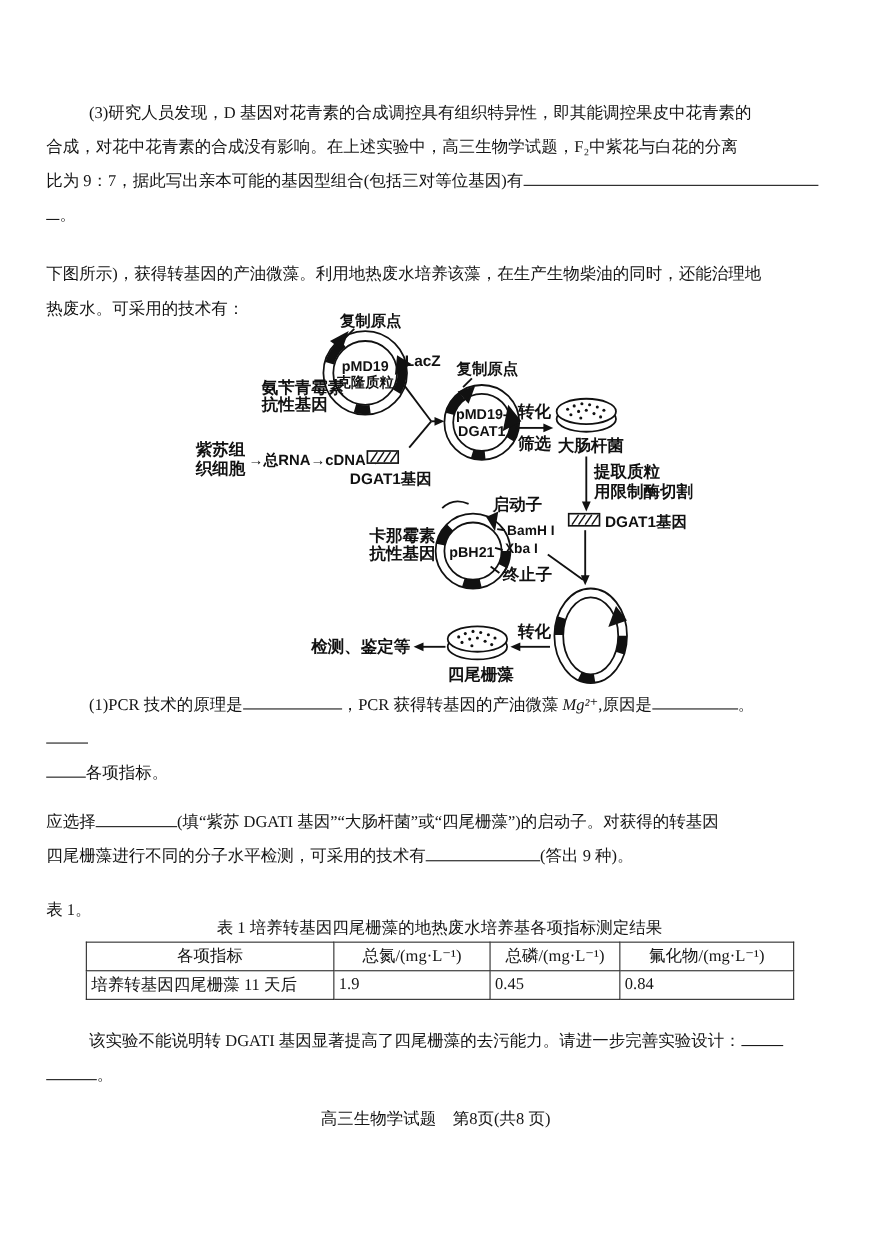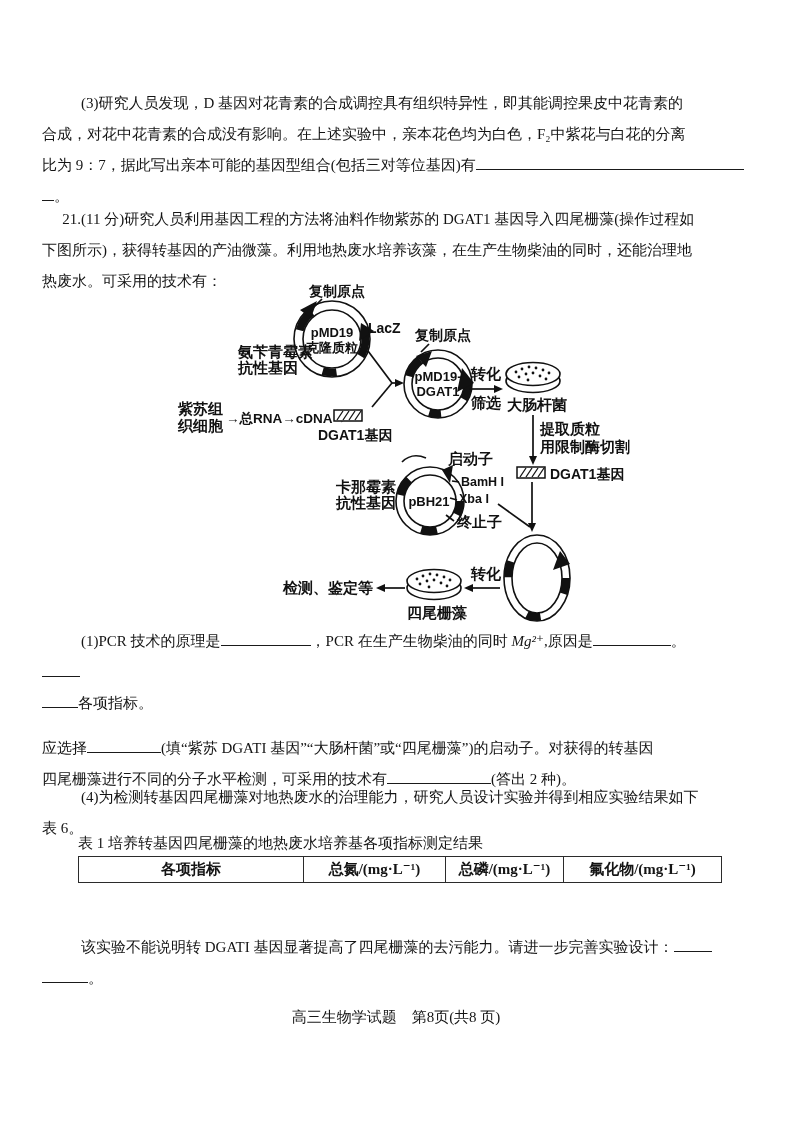--- a/index.html
+++ b/index.html
@@ -13,29 +13,29 @@
     font-size:15px;line-height:31px;white-space:nowrap;
   }
   .ind{text-indent:2.6em;margin-top:44px;}
   .blank{
     display:inline-block;border-bottom:1.5px solid #1a1a1a;height:14px;
     vertical-align:baseline;
   }
   .mg{font-style:italic;}
   
   .tbl-caption{
-    position:absolute;left:78px;top:834px;width:643px;
+    position:absolute;left:78px;top:834px;width:643px;text-align:center;
     font-size:15px;
   }
   table.results{
     position:absolute;left:78px;top:856px;border-collapse:collapse;
     font-size:15px;table-layout:fixed;
   }
   table.results th,table.results td{
-    border:1px solid #2b2b2b;font-weight:bold;
+    border:1px solid #2b2b2b;font-weight:normal;
     height:25px;padding:0 4px;overflow:hidden;
   }
   table.results{border:1.5px solid #2b2b2b;}
   .footer{
     position:absolute;left:0;top:1008px;width:792px;text-align:center;
     font-size:15px;
   }
   
   svg.diagram{position:absolute;left:0;top:0;pointer-events:none;}
   svg.diagram text{
@@ -53,27 +53,27 @@
   .ah{fill:#111;stroke:none;}
   .dot{fill:#111;}
   .genebox{fill:#fff;stroke:#111;stroke-width:1.5;}
   .hatch{stroke:#111;stroke-width:1.3;}
 </style>
 </head>
 <body>
 
 <div class="para" style="top:88px;">
   <span class="ind" style="display:inline;padding-left:2.6em;">(3)研究人员发现，D 基因对花青素的合成调控具有组织特异性，即其能调控果皮中花青素的</span><br>
-  <span>合成，对花中花青素的合成没有影响。在上述实验中，亲本花色均为白色，F₂中紫花与白花的分离</span><br>
+  <span>合成，对花中花青素的合成没有影响。在上述实验中，高三生物学试题，F₂中紫花与白花的分离</span><br>
   <span>比为 9：7，据此写出亲本可能的基因型组合(包括三对等位基因)有</span><span class="blank" style="width:268px;"></span><br>
   <span class="blank" style="width:12px;"></span><span>。</span>
 </div>
 
 <div class="para" style="top:204px;">
-  <span style="padding-left:1.35em;">21.(11 分)研究人员利用基因工程的方法将油料作物紫苏的 DGAT1 基因导入四尾栅藻(操作过程如</span><br>
+  <br>
   <span>下图所示)，获得转基因的产油微藻。利用地热废水培养该藻，在生产生物柴油的同时，还能治理地</span><br>
   <span>热废水。可采用的技术有：</span>
 </div>
 
 <svg class="diagram" width="800" height="1131" viewBox="0 0 800 1131">
 
   <g>
     <circle class="circ" cx="332" cy="339" r="38"></circle>
     <circle class="ring" cx="332" cy="339" r="33.5" stroke-dasharray="18 30 14 52 22 65"></circle>
     <circle class="circ" cx="332" cy="339" r="29"></circle>
@@ -204,54 +204,60 @@
       <circle class="dot" cx="429" cy="587" r="1.4"></circle>
   </g>
   <text class="st15" x="437" y="618" text-anchor="middle">四尾栅藻</text>
 
   <line class="ln" x1="405" y1="588" x2="384" y2="588"></line>
   <polygon class="ah" points="376,588 385,584 385,592"></polygon>
   <text class="st15" x="283" y="593">检测、鉴定等</text>
 </svg>
 
 <div class="para" style="top:626px;">
-  <span style="padding-left:2.6em;margin-top:18px;">(1)PCR 技术的原理是</span><span class="blank" style="width:90px;"></span><span>，PCR 在生产生物柴油的同时 </span><span class="mg">Mg²⁺</span><span>,原因是</span><span class="blank" style="width:78px;"></span><span>。</span>
+  <span style="padding-left:2.6em;margin-top:18px;">(1)PCR 技术的原理是</span><span class="blank" style="width:90px;"></span><span>，PCR 获得转基因的产油微藻 </span><span class="mg">Mg²⁺</span><span>,原因是</span><span class="blank" style="width:78px;"></span><span>。</span>
 </div>
 
 <div class="para" style="top:657px;">
   <span class="blank" style="width:38px;"></span><br>
   <span class="blank" style="width:36px;"></span><span>各项指标。</span>
 </div>
 
 <div class="para" style="top:702px;">
   <br>
   <span>应选择</span><span class="blank" style="width:74px;"></span><span>(填“紫苏 DGATI 基因”“大肠杆菌”或“四尾栅藻”)的启动子。对获得的转基因</span><br>
-  <span>四尾栅藻进行不同的分子水平检测，可采用的技术有</span><span class="blank" style="width:104px;"></span><span>(答出 2 种)。</span>
+  <span>四尾栅藻进行不同的分子水平检测，可采用的技术有</span><span class="blank" style="width:104px;"></span><span>(答出 9 种)。</span>
 </div>
 
 <div class="para" style="top:782px;">
-  <span style="padding-left:2.6em;">(4)为检测转基因四尾栅藻对地热废水的治理能力，研究人员设计实验并得到相应实验结果如下</span><br>
-  <span>表 6。</span>
+  <br>
+  <span>表 1。</span>
 </div>
 
 <div class="tbl-caption">表 1 培养转基因四尾栅藻的地热废水培养基各项指标测定结果</div>
 <table class="results">
   <colgroup>
     <col style="width:225px">
       <col style="width:142px">
       <col style="width:118px">
       <col style="width:158px">
   </colgroup>
   <tbody>
       <tr>
     <th>各项指标</th>
     <th>总氮/(mg·L⁻¹)</th>
     <th>总磷/(mg·L⁻¹)</th>
     <th>氟化物/(mg·L⁻¹)</th>
   </tr>
+  <tr>
+    <td>培养转基因四尾栅藻 11 天后</td>
+    <td>1.9</td>
+    <td>0.45</td>
+    <td>0.84</td>
+  </tr>
 </tbody>
   </table>
 
 <div class="para" style="top:932px;">
   <span style="padding-left:2.6em;">该实验不能说明转 DGATI 基因显著提高了四尾栅藻的去污能力。请进一步完善实验设计：</span><span class="blank" style="width:38px;"></span><br>
   <span class="blank" style="width:46px;"></span><span>。</span>
 </div>
 
 <div class="footer">高三生物学试题　第8页(共8 页)</div>
 

